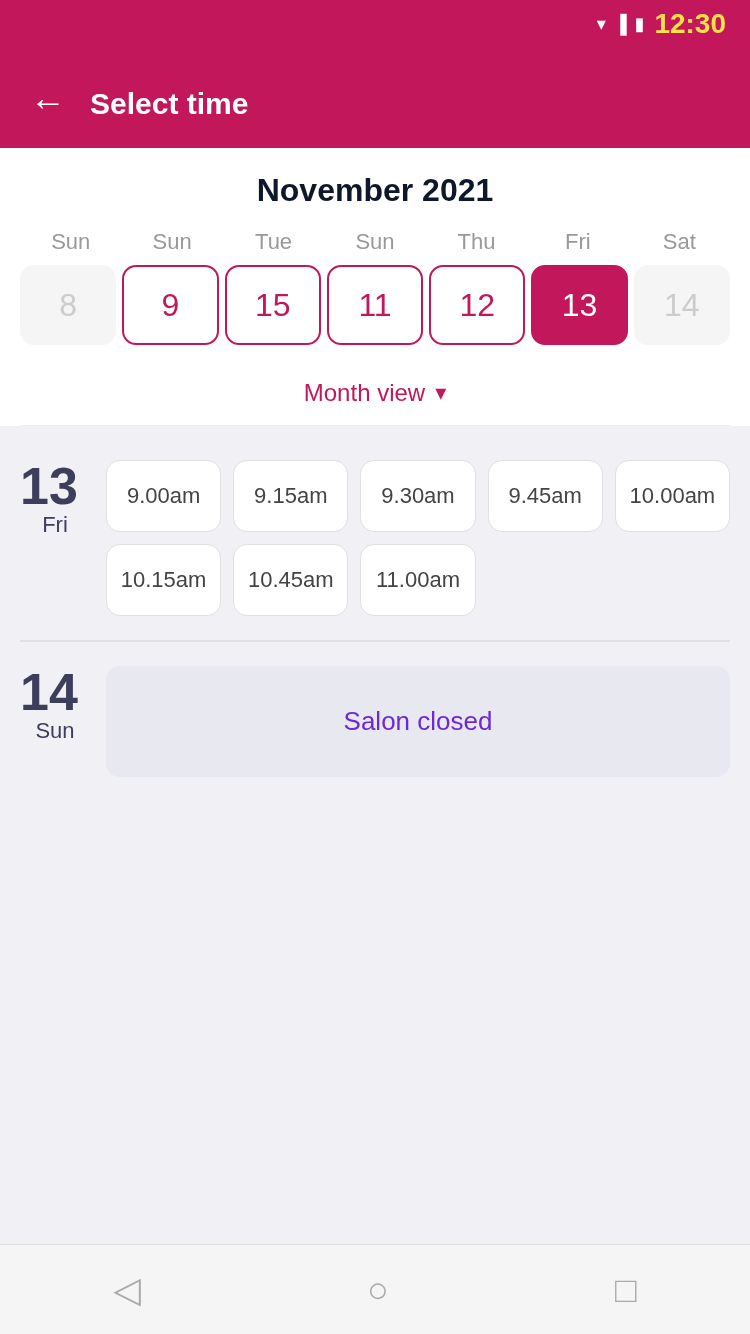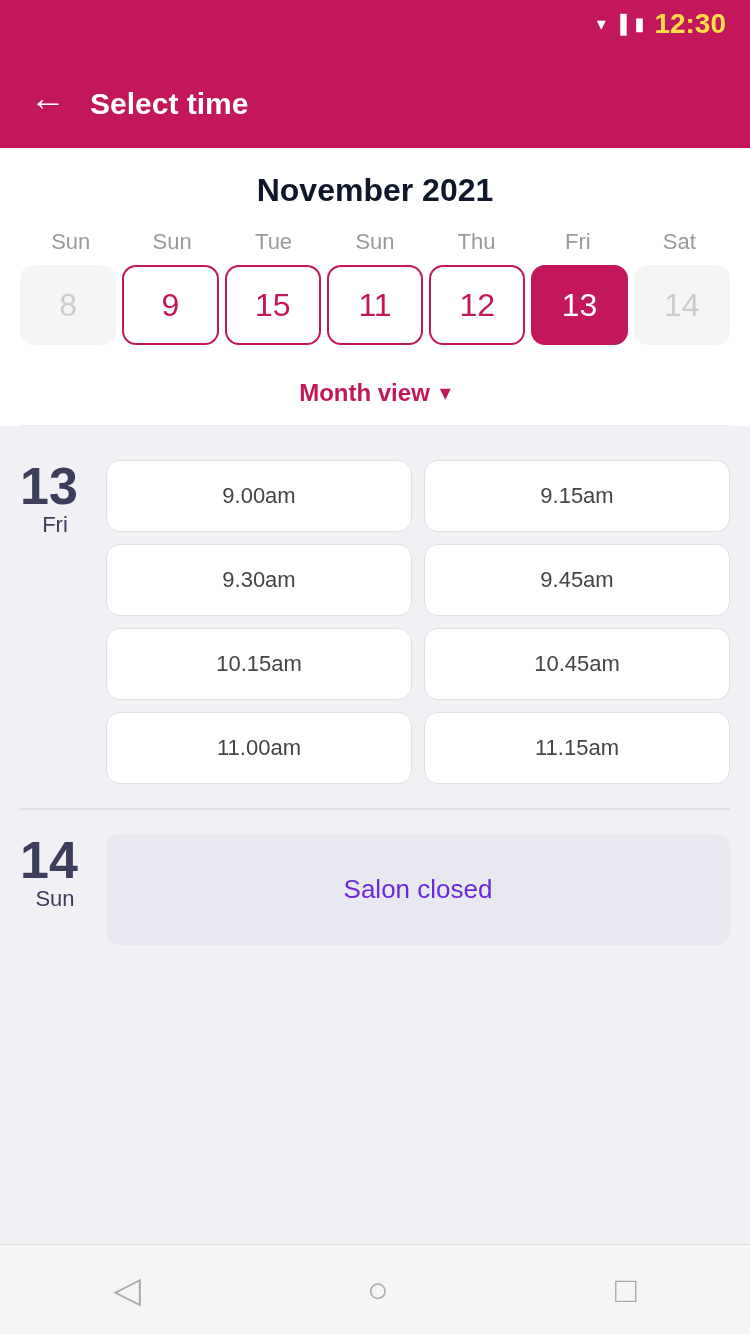--- a/index.html
+++ b/index.html
@@ -123,21 +123,20 @@
       justify-content: center;
       padding: 14px 0 18px;
       gap: 10px;
       background: white;
       cursor: pointer;
       border-bottom: 1px solid #eee;
     }
     .month-view-label {
       color: #c2185b;
       font-size: 24px;
-      font-weight: bold;
     }
     .chevron-down {
       color: #c2185b;
       font-size: 22px;
     }
 
     
     .timeslots-section {
       background: #f0f0f5;
       flex: 1;
@@ -161,21 +160,21 @@
       line-height: 1;
     }
     .day-name {
       font-size: 22px;
       color: #3d3d5c;
       text-align: center;
     }
     .slots-grid {
       flex: 1;
       display: grid;
-      grid-template-columns: repeat(2, 1fr);
+      grid-template-columns: repeat(5, 1fr);
       gap: 12px;
     }
     .slot-btn {
       background: white;
       border: 1.5px solid #e0e0e0;
       border-radius: 14px;
       padding: 22px 10px;
       text-align: center;
       color: #444;
       font-size: 22px;
@@ -271,24 +270,24 @@
   <div class="day-block">
     <div class="day-label">
       <div class="day-number">13</div>
       <div class="day-name">Fri</div>
     </div>
     <div class="slots-grid">
     <div class="slot-btn">9.00am</div>
         <div class="slot-btn">9.15am</div>
         <div class="slot-btn">9.30am</div>
         <div class="slot-btn">9.45am</div>
+        <div class="slot-btn">10.00am</div>
         <div class="slot-btn">10.15am</div>
         <div class="slot-btn">10.45am</div>
         <div class="slot-btn">11.00am</div>
-        <div class="slot-btn">11.15am</div>
       </div>
   </div>
 
   <div class="divider"></div>
 
   <div class="closed-block">
     <div class="day-label">
       <div class="day-number">14</div>
       <div class="day-name">Sun</div>
     </div>

